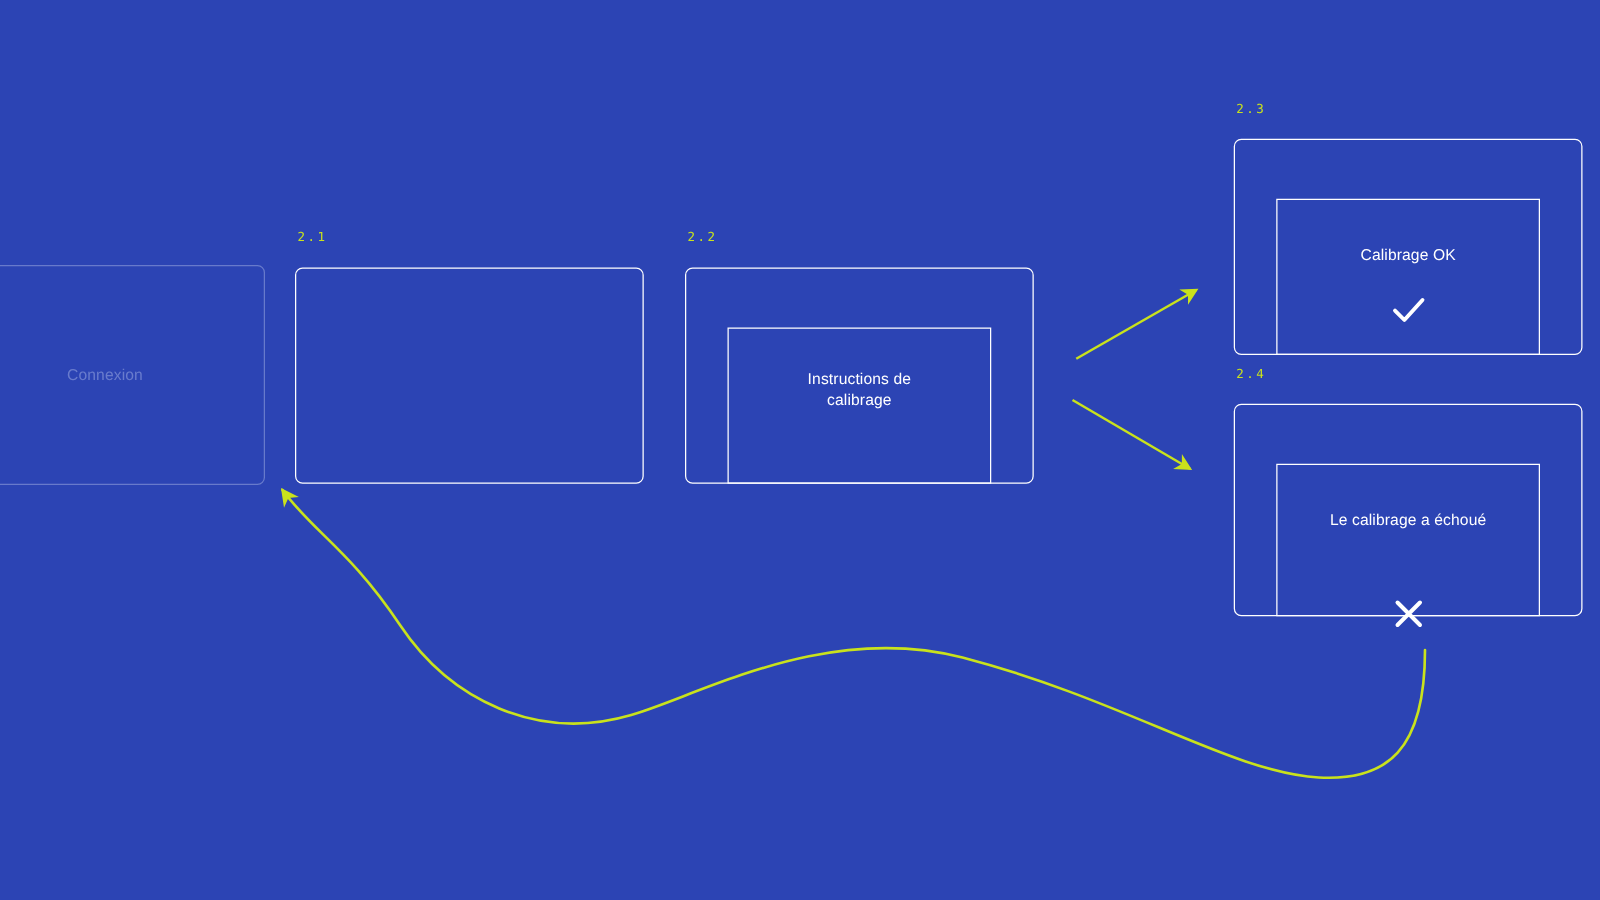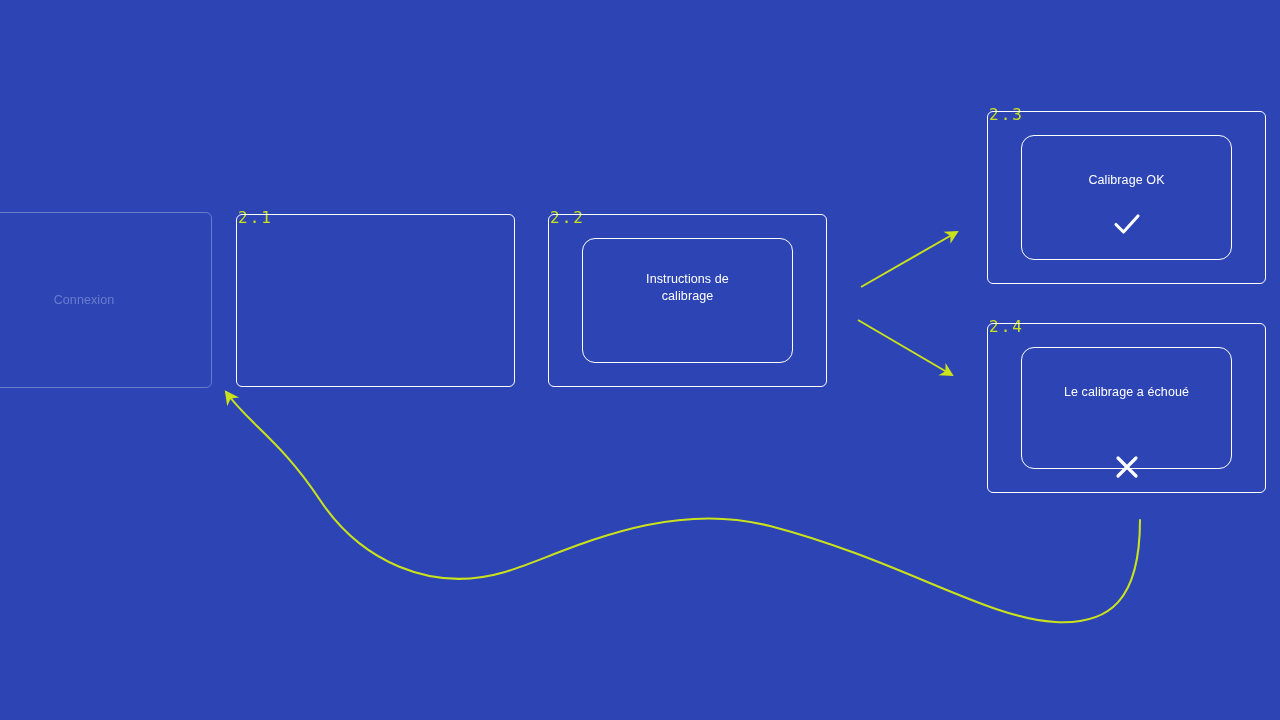--- a/index.html
+++ b/index.html
@@ -28,44 +28,44 @@
   
   .step {
     position: absolute;
   }
   .step-label {
     position: absolute;
     top: -28px;
     left: 2px;
     color: #c9e21c;
     font-family: "DejaVu Sans Mono", "Liberation Mono", monospace;
-    font-size: 16px;
+    font-size: 10px;
     letter-spacing: 2px;
     line-height: 1;
     white-space: nowrap;
-    margin-top: 24px;
   }
   .device {
     position: absolute;
     left: 0; top: 0;
     box-sizing: border-box;
     border: 1.6px solid #ffffff;
     border-radius: 6px;
     background: transparent;
   }
   .screen {
     position: absolute;
     box-sizing: border-box;
     border: 1.6px solid #ffffff;
-    border-radius: 13px;
+    border-radius: 0;
     display: flex;
     flex-direction: column;
     align-items: center;
     justify-content: flex-start;
     background: transparent;
+    margin-top: 24px;
   }
   .screen-text {
     color: #ffffff;
     font-size: 12.5px;
     line-height: 1.32;
     text-align: center;
     white-space: pre-line;
     letter-spacing: 0.1px;
   }
 

